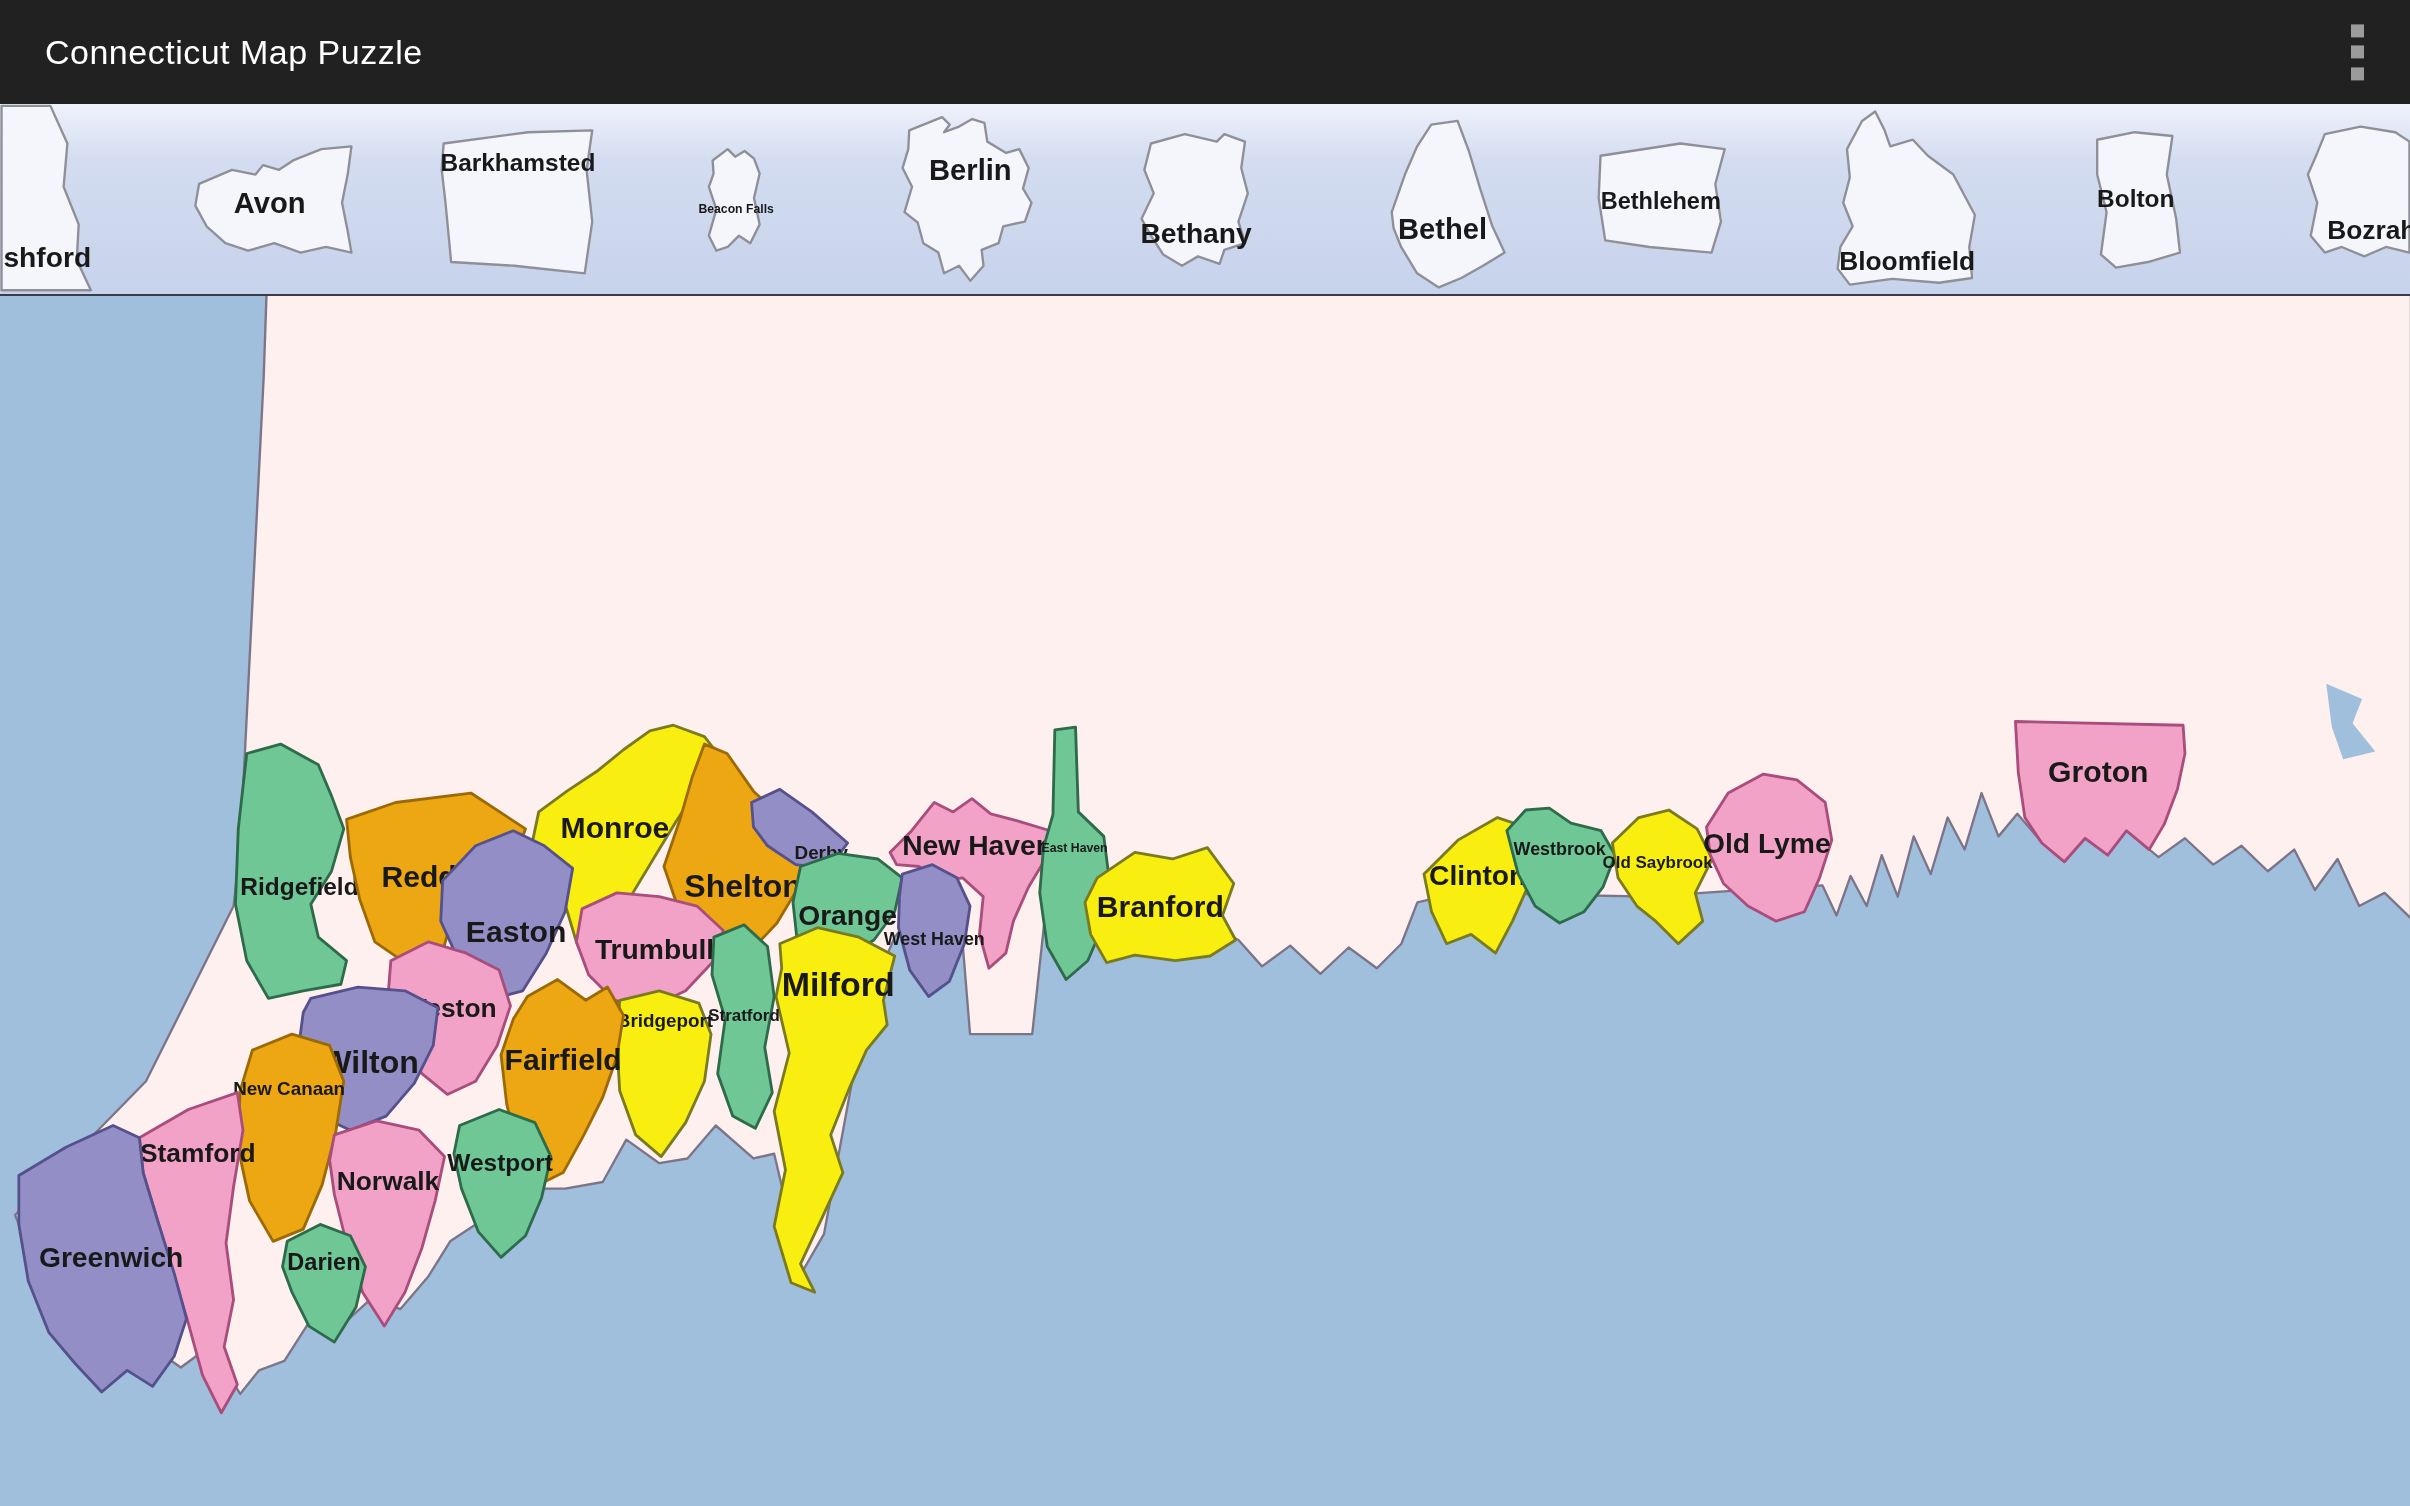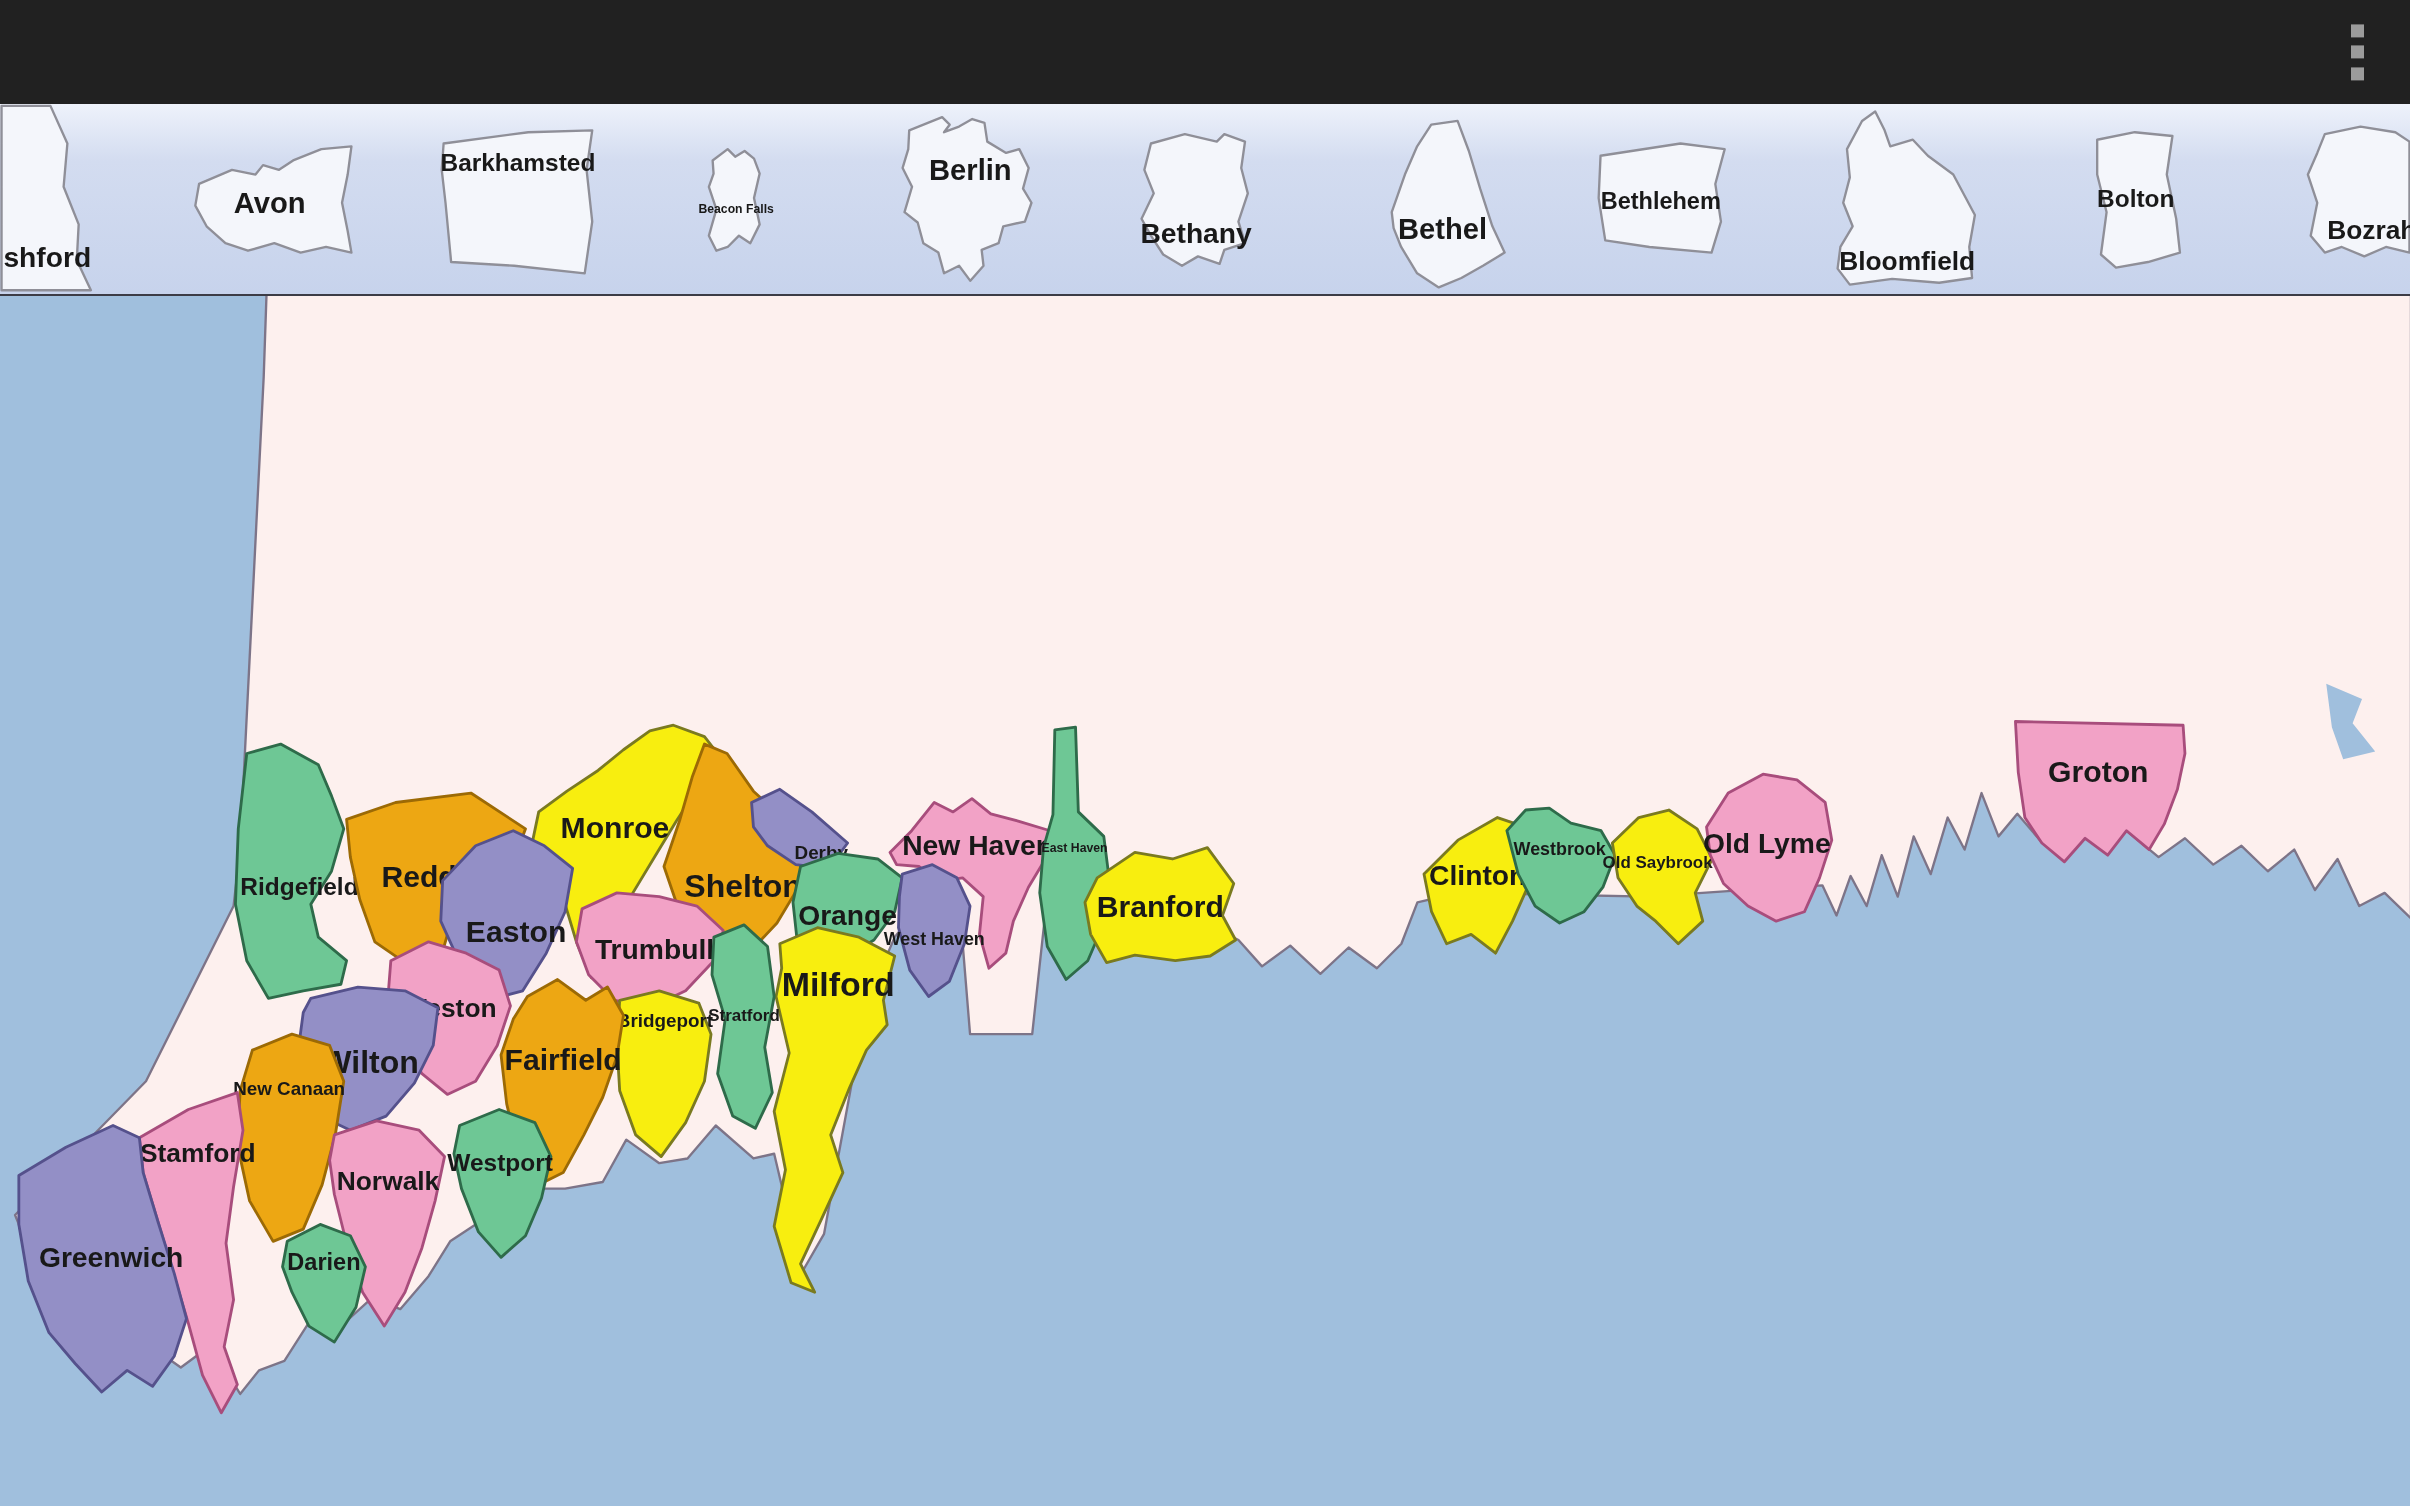--- a/index.html
+++ b/index.html
@@ -208,19 +208,20 @@
         <text x="2269" y="220" text-anchor="middle" font-size="26" class="tray-label">Bolton</text>
       </g>
       <g>
         <polygon points="2470,142 2508,134 2545,140 2560,150 2560,268 2535,262 2512,272 2488,262 2470,268 2455,250 2462,215 2452,185 2462,162" fill="#f4f6fb" stroke="#8f8f98" stroke-width="2.5" stroke-linejoin="round"></polygon>
         <text x="2520" y="254" text-anchor="middle" font-size="28" class="tray-label">Bozrah</text>
       </g>
     </svg>
 </div>
 
 <div id="titlebar">
+  <span class="title">Connecticut Map Puzzle</span>
   <div id="overflow-btn">
     <span class="dot"></span>
     <span class="dot"></span>
     <span class="dot"></span>
   </div>
 </div>
 
 
 </body></html>

